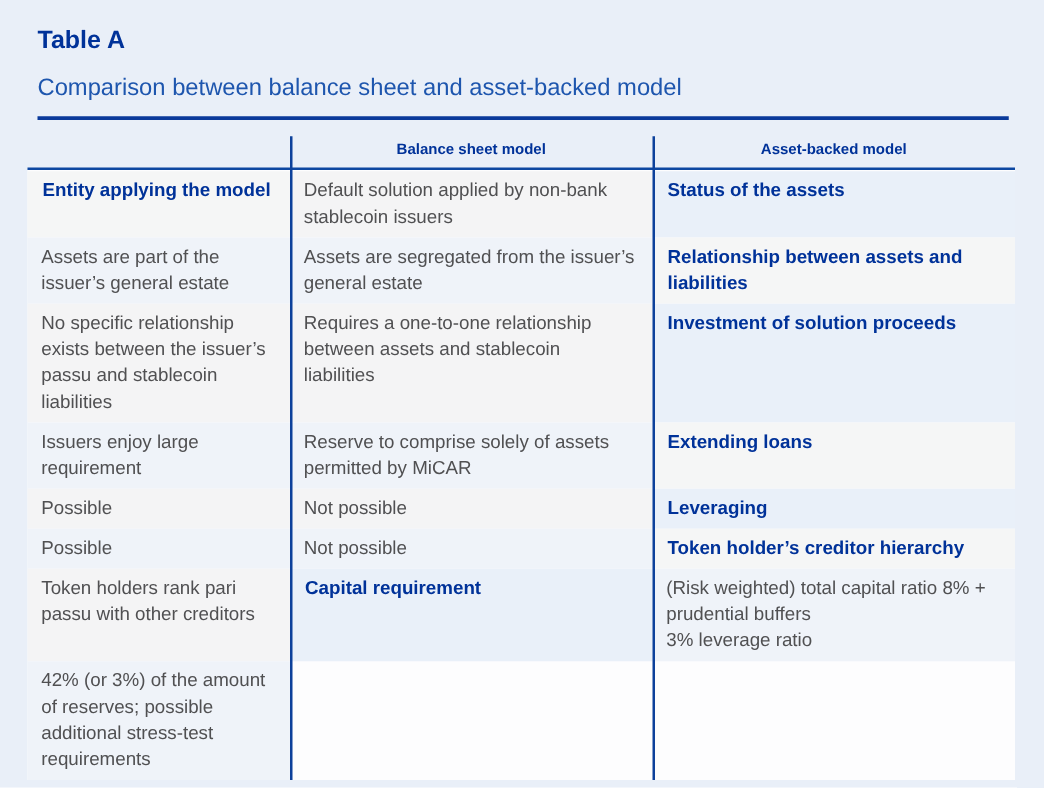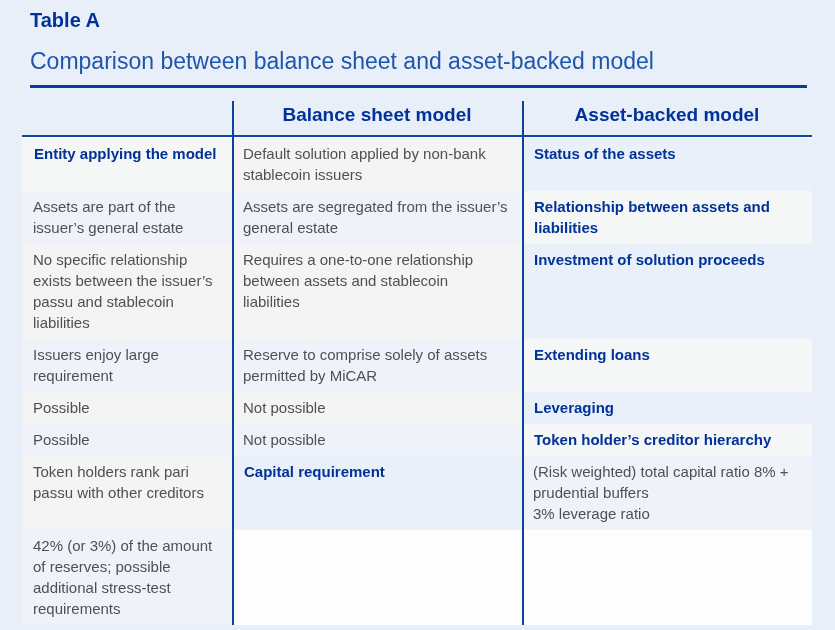--- a/index.html
+++ b/index.html
@@ -5,35 +5,35 @@
   * { margin: 0; padding: 0; box-sizing: border-box; }
   html, body { width: 835px; height: 630px; }
   body {
     background: #e9eff8;
     font-family: "Liberation Sans", "DejaVu Sans", sans-serif;
     overflow: hidden;
   }
   .page {
     width: 835px;
     height: 572px;
-    padding: 8px 0 0 22px;
+    padding: 20px 0 0 22px;
     position: relative;
   }
   .table-label {
     margin-left: 8px;
     color: #003299;
     font-size: 20px;
     font-weight: 700;
     line-height: 1.25;
   }
   .table-title {
     margin-left: 8px;
     margin-top: 15px;
     color: #1e56ae;
-    font-size: 23px;
+    font-size: 19px;
     font-weight: 400;
     line-height: 1.15;
   }
   .thick-rule {
     margin-left: 8px;
     margin-top: 11px;
     width: 777px;
     height: 3px;
     background: #0a3a9b;
   }
@@ -41,21 +41,21 @@
     position: relative;
     margin-top: 13px;
     width: 790px;
   }
   .thead {
     display: grid;
     grid-template-columns: 210px 290px 290px;
   }
   .th {
     color: #003299;
-    font-size: 19px;
+    font-size: 12px;
     font-weight: 700;
     text-align: center;
     padding: 3px 0 8px 0;
     line-height: 1.2;
   }
   .head-rule {
     width: 790px;
     height: 2px;
     background: #0d47a1;
   }

